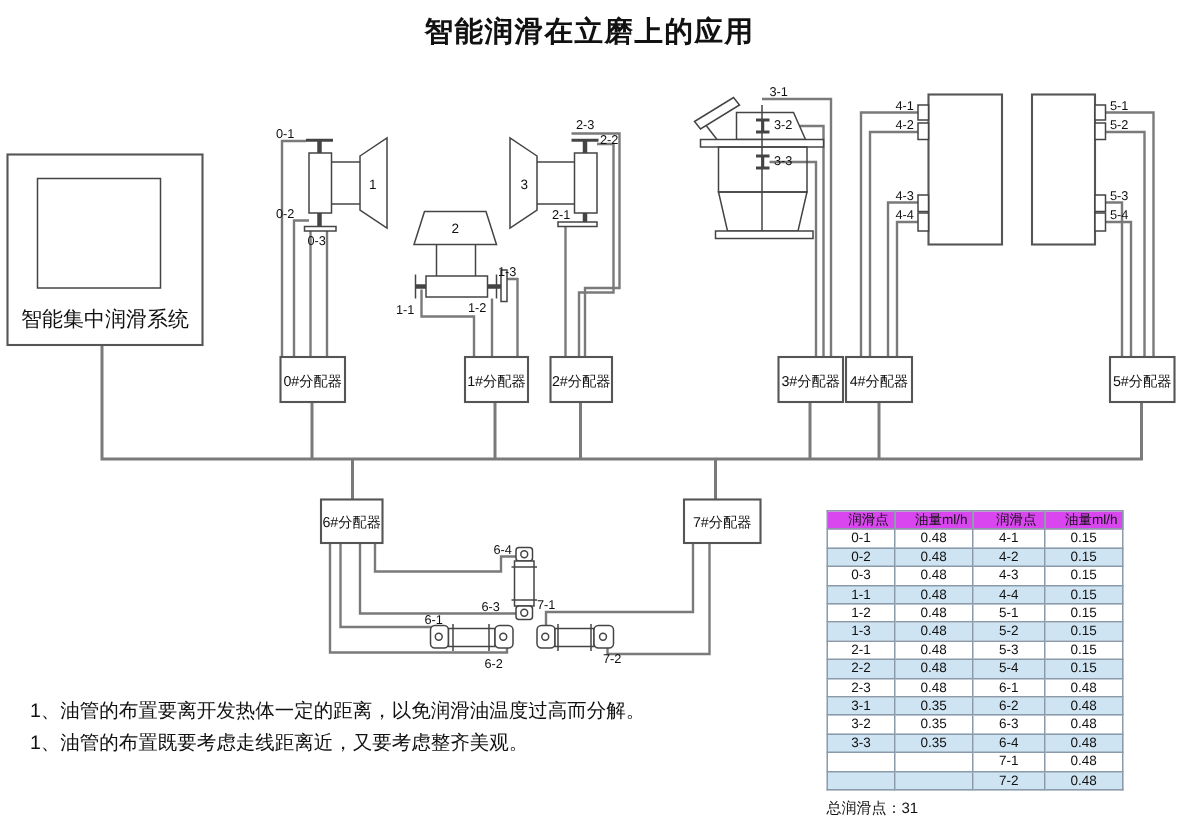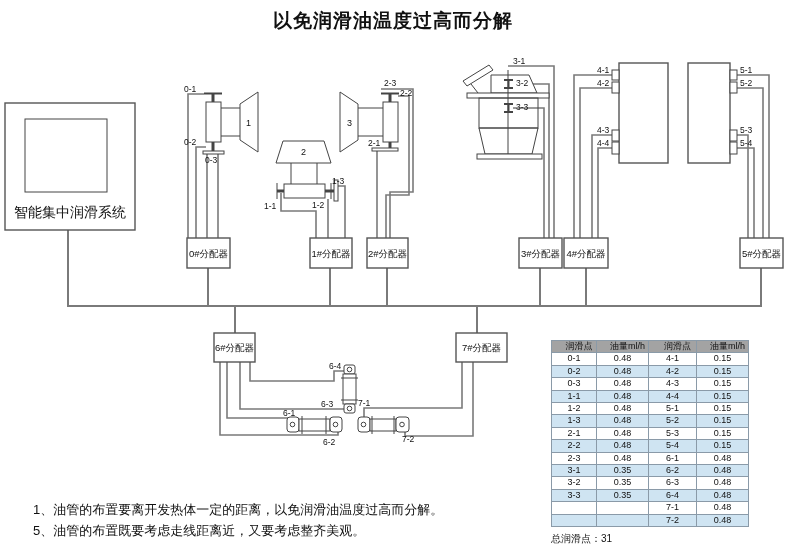--- a/index.html
+++ b/index.html
@@ -14,31 +14,31 @@
   svg .sw2{stroke-width:2;}
   svg .sw3{stroke-width:3;}
   svg .box{fill:#fff;stroke:#555;stroke-width:1.4;}
   svg text{fill:#111;stroke:none;font-family:"Liberation Sans","DejaVu Sans",sans-serif;}
   svg text.pt{font-size:8.5px;}
   svg text.mno{font-size:9px;}
   svg text.dist{font-size:9.5px;text-anchor:middle;}
   svg text.sys{font-size:14px;text-anchor:middle;}
   .lube-table{position:absolute;left:551px;top:340px;border-collapse:collapse;table-layout:fixed;font-size:9px;}
   .lube-table th,.lube-table td{border:1px solid #8a9aa8;text-align:center;padding:0;height:11.4px;line-height:11.4px;font-weight:normal;}
-  .lube-table th{background:#a3a3a3;padding-left:10px;}
+  .lube-table th{background:#d946ef;padding-left:10px;}
   .lube-table tr.alt td{background:#cfe4f2;}
   .lube-table col.c1{width:45px;}.lube-table col.c2{width:52px;}
   .lube-table col.c3{width:48px;}.lube-table col.c4{width:52px;}
   .total{position:absolute;left:551px;top:532px;font-size:10px;}
-  .notes{position:absolute;left:20px;top:500px;font-size:13px;line-height:20.5px;white-space:nowrap;margin-left:13px;}
+  .notes{position:absolute;left:20px;top:464px;font-size:13px;line-height:20.5px;white-space:nowrap;}
 </style>
 </head>
 <body>
 
-<div class="title">以免润滑油温度过高而分解</div>
+<div class="title">智能润滑在立磨上的应用</div>
 
 <svg width="786" height="559" viewBox="0 0 786 559">
 
   <g>
 
     <polyline class="trunk" points="68,230 68,306 761,306 761,268"></polyline>
     <line class="trunk" x1="208" y1="268" x2="208" y2="306"></line>
     <line class="trunk" x1="330" y1="268" x2="330" y2="306"></line>
     <line class="trunk" x1="387" y1="268" x2="387" y2="306"></line>
     <line class="trunk" x1="540" y1="268" x2="540" y2="306"></line>
@@ -353,14 +353,14 @@
         <td>7-2</td>
         <td>0.48</td>
       </tr>
     </tbody>
 </table>
 
 <div class="total">总润滑点：31</div>
 
 <div class="notes">
   <div>1、油管的布置要离开发热体一定的距离，以免润滑油温度过高而分解。</div>
-  <div>5、油管的布置既要考虑走线距离近，又要考虑整齐美观。</div>
+  <div>1、油管的布置既要考虑走线距离近，又要考虑整齐美观。</div>
 </div>
 
 </body></html>

